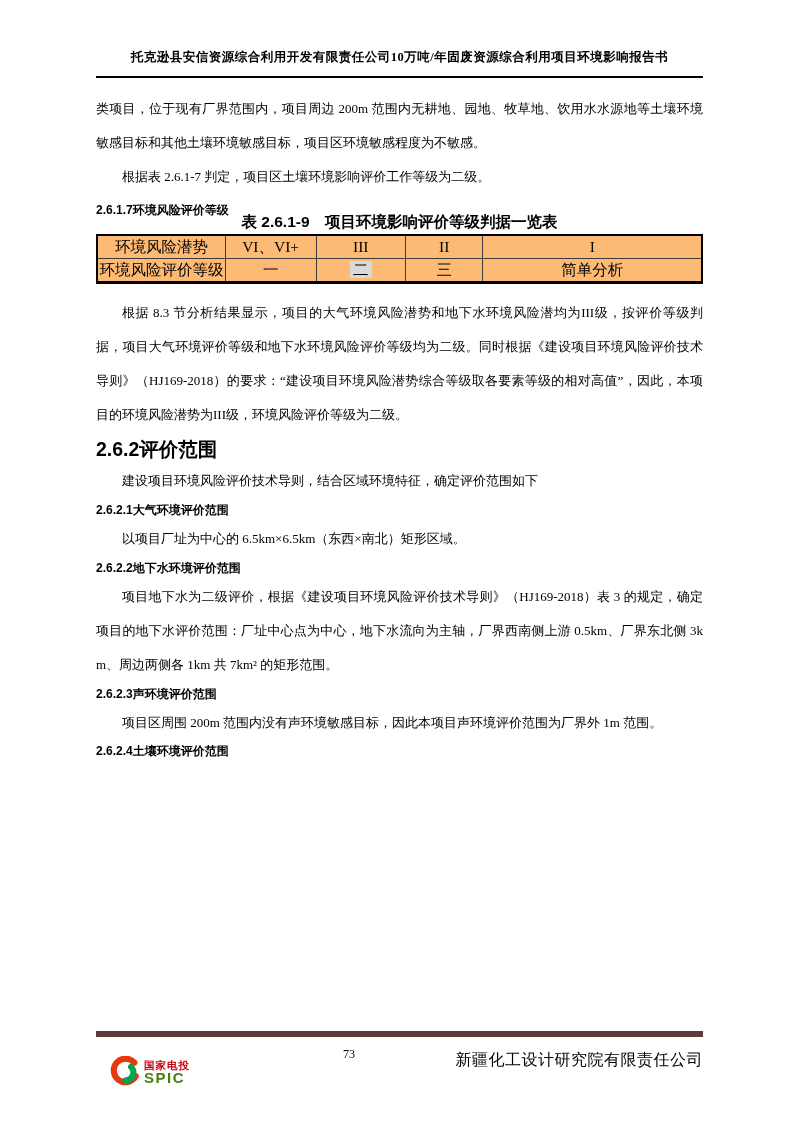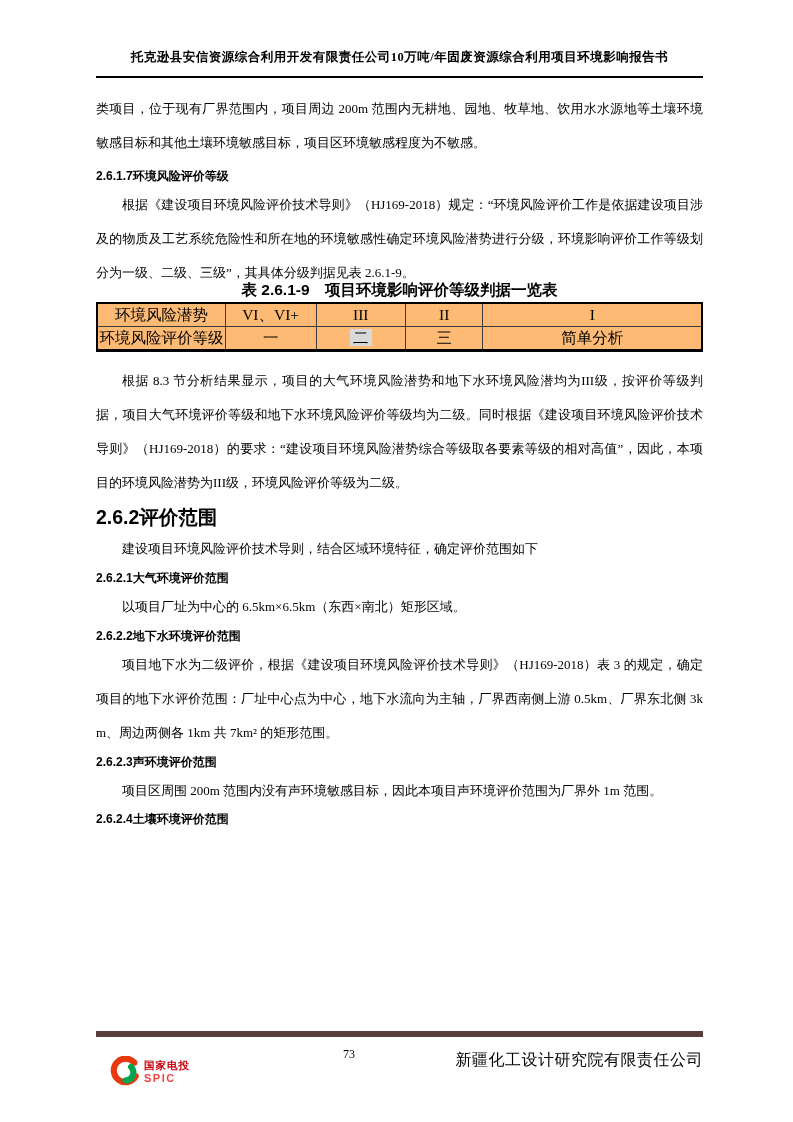--- a/index.html
+++ b/index.html
@@ -58,44 +58,44 @@
   }
   .footer-row { position:relative; margin-top:7px; height:46px; }
   .logo { position:absolute; left:12px; top:12px; display:flex; align-items:flex-start; }
   .logo svg { display:block; }
   .logo-text { margin-left:4px; padding-top:3px; }
   .logo-cn {
     color:#c7000b; font-size:10.5px; font-weight:bold; line-height:12px;
     letter-spacing:1px; font-family:"Liberation Sans","DejaVu Sans",sans-serif;
   }
   .logo-en {
-    color:#ef4444; font-size:11px; font-weight:bold; line-height:14px;
+    color:#4d7c0f; font-size:15px; font-weight:bold; line-height:14px;
     letter-spacing:1.5px; font-family:"Liberation Sans","DejaVu Sans",sans-serif;
   }
   .page-number { position:absolute; left:247px; top:3px; font-size:12px; }
   .company { position:absolute; right:0; top:6px; font-size:16px; letter-spacing:0.5px; }
 </style>
 </head>
 <body>
 
 <div class="page">
 
   <div>
     <div class="header-title">托克逊县安信资源综合利用开发有限责任公司10万吨/年固废资源综合利用项目环境影响报告书</div>
     <div class="header-rule"></div>
   </div>
 
   <div class="content">
 
     <p class="body">类项目，位于现有厂界范围内，项目周边 200m 范围内无耕地、园地、牧草地、饮用水水源地等土壤环境敏感目标和其他土壤环境敏感目标，项目区环境敏感程度为不敏感。</p>
 
+    <p class="body indent">根据表 2.6.1-7 判定，项目区土壤环境影响评价工作等级为二级。</p>
 
     <h3 class="sub mt4">2.6.1.7环境风险评价等级</h3>
 
-    <p class="body indent">根据《建设项目环境风险评价技术导则》（HJ169-2018）规定：“环境风险评价工作是依据建设项目涉及的物质及工艺系统危险性和所在地的环境敏感性确定环境风险潜势进行分级，环境影响评价工作等级划分为一级、二级、三级”，其具体分级判据见表 2.6.1-9。</p>
 
     <div class="table-title">表 2.6.1-9　项目环境影响评价等级判据一览表</div>
 
     <table class="risk">
       <colgroup>
         <col style="width:21.2%">
           <col style="width:15%">
           <col style="width:14.8%">
           <col style="width:12.8%">
           <col style="width:36.2%">

